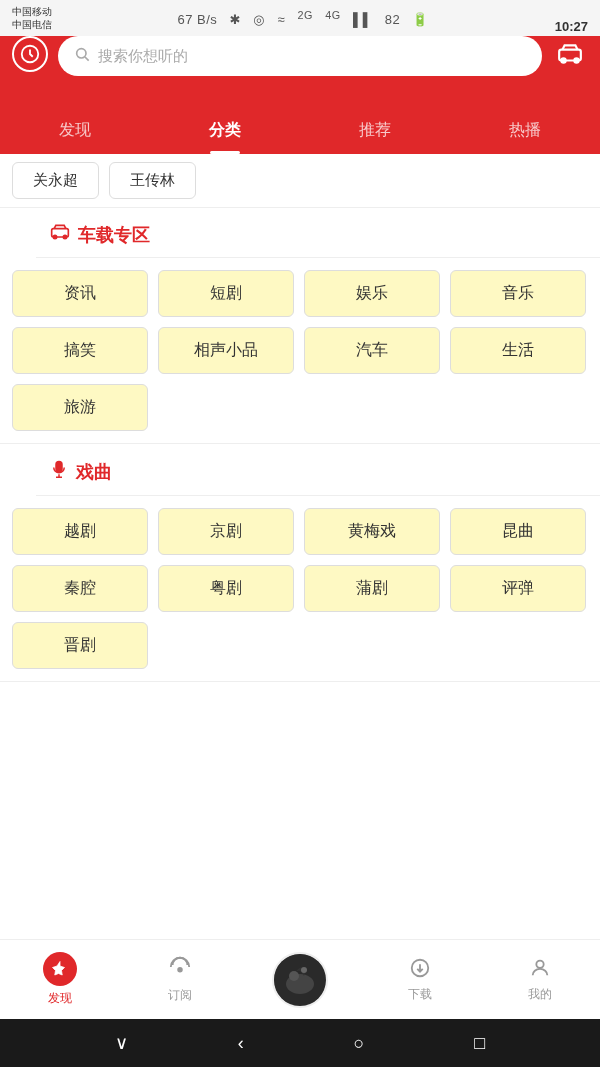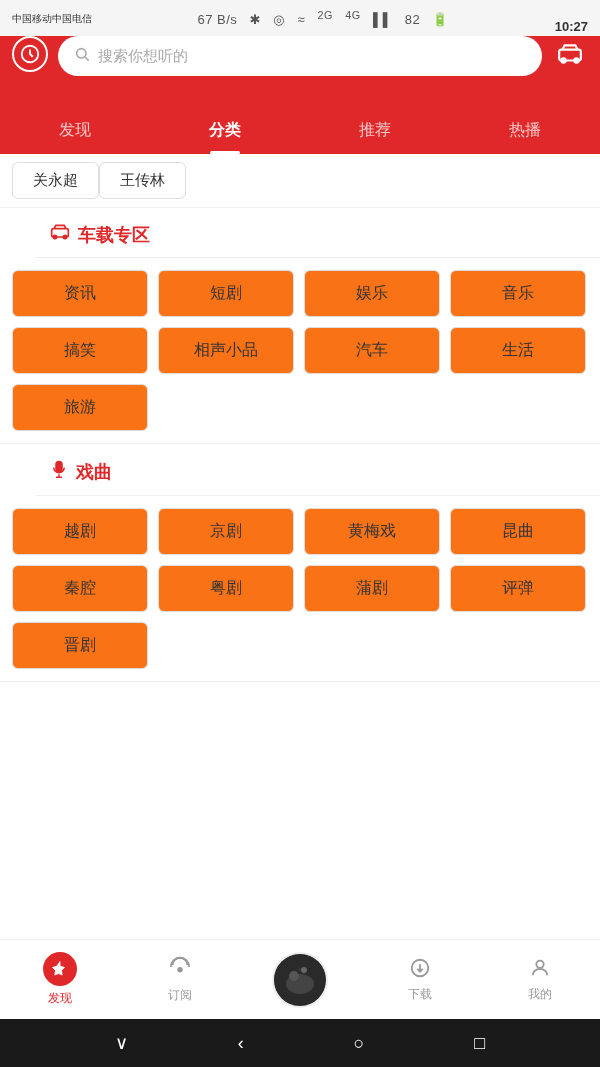--- a/index.html
+++ b/index.html
@@ -10,21 +10,21 @@
     .status-bar {
       background: #f5f5f5;
       height: 36px;
       display: flex;
       align-items: center;
       justify-content: space-between;
       padding: 0 12px;
       font-size: 12px;
       color: #333;
     }
-    .status-left { display: flex; flex-direction: row; font-size: 10px; line-height: 1.3; }
+    .status-left { display: flex; flex-direction: column; font-size: 10px; line-height: 1.3; }
     .status-center { font-size: 13px; color: #555; letter-spacing: 0.5px; }
     .status-right { font-size: 13px; font-weight: bold; color: #333; margin-top: 16px; }
 
     
     .header {
       background: #e0282a;
       height: 70px;
       display: flex;
       align-items: flex-start;
       padding: 0 12px;
@@ -91,20 +91,21 @@
     .content {
       flex: 1;
       background: white;
       overflow-y: auto;
     }
 
     
     .partial-row {
       display: flex;
       padding: 8px 12px;
+      gap: 10px;
       border-bottom: 1px solid #eee;
     }
     .tag-chip {
       border: 1px solid #ddd;
       border-radius: 6px;
       padding: 8px 20px;
       font-size: 15px;
       color: #333;
       background: white;
       cursor: pointer;
@@ -129,21 +130,21 @@
       padding: 12px 12px;
       gap: 10px;
       border-bottom: 1px solid #eee;
     }
     .tag-btn {
       border: 1px solid #ddd;
       border-radius: 6px;
       padding: 12px 0;
       font-size: 16px;
       color: #333;
-      background: #f97316;
+      background: #fef9c3;
       cursor: pointer;
       width: calc(25% - 8px);
       text-align: center;
       min-width: 100px;
     }
 
     
     .bottom-nav {
       background: white;
       border-top: 1px solid #eee;

